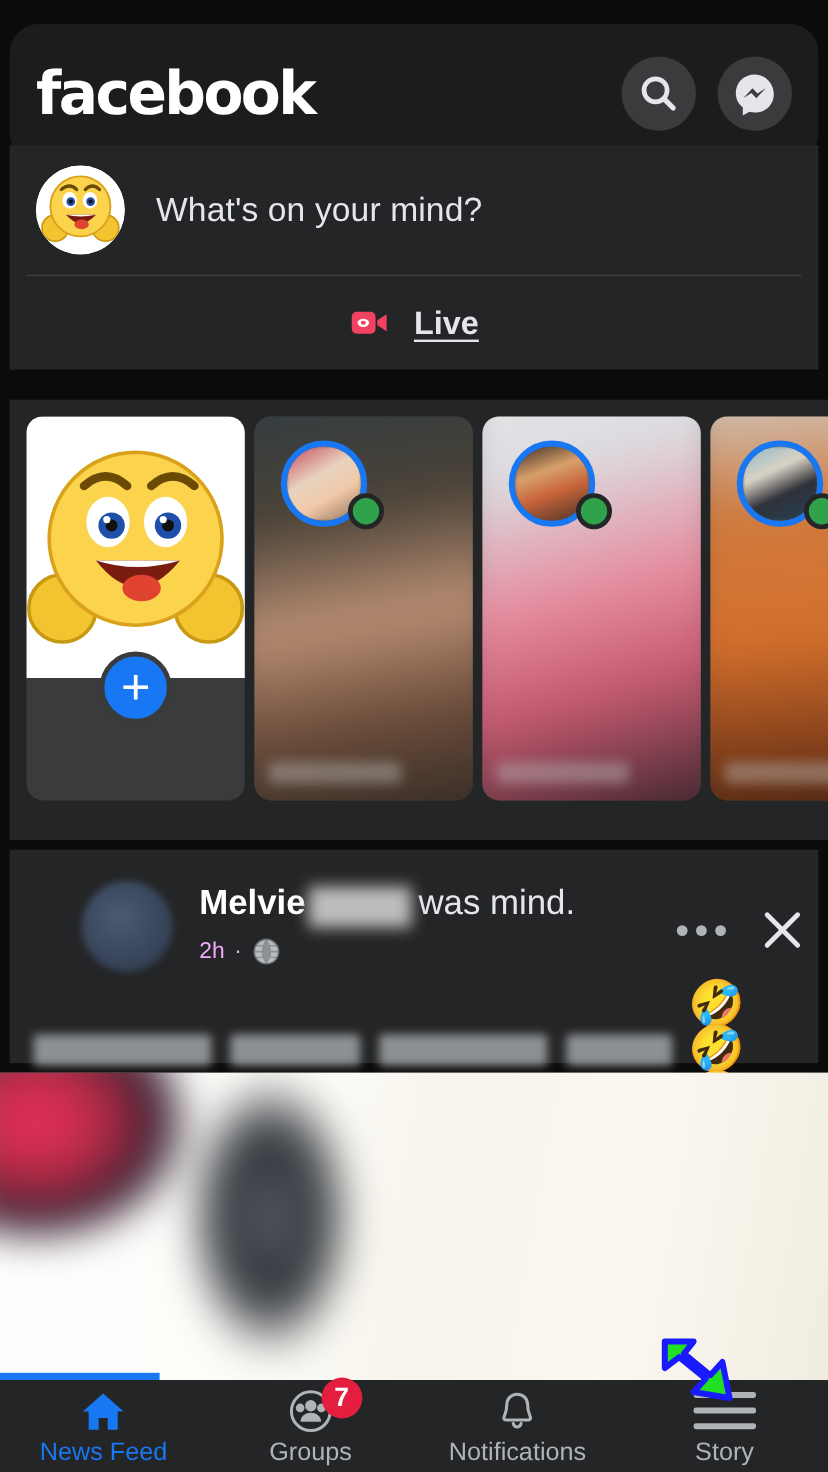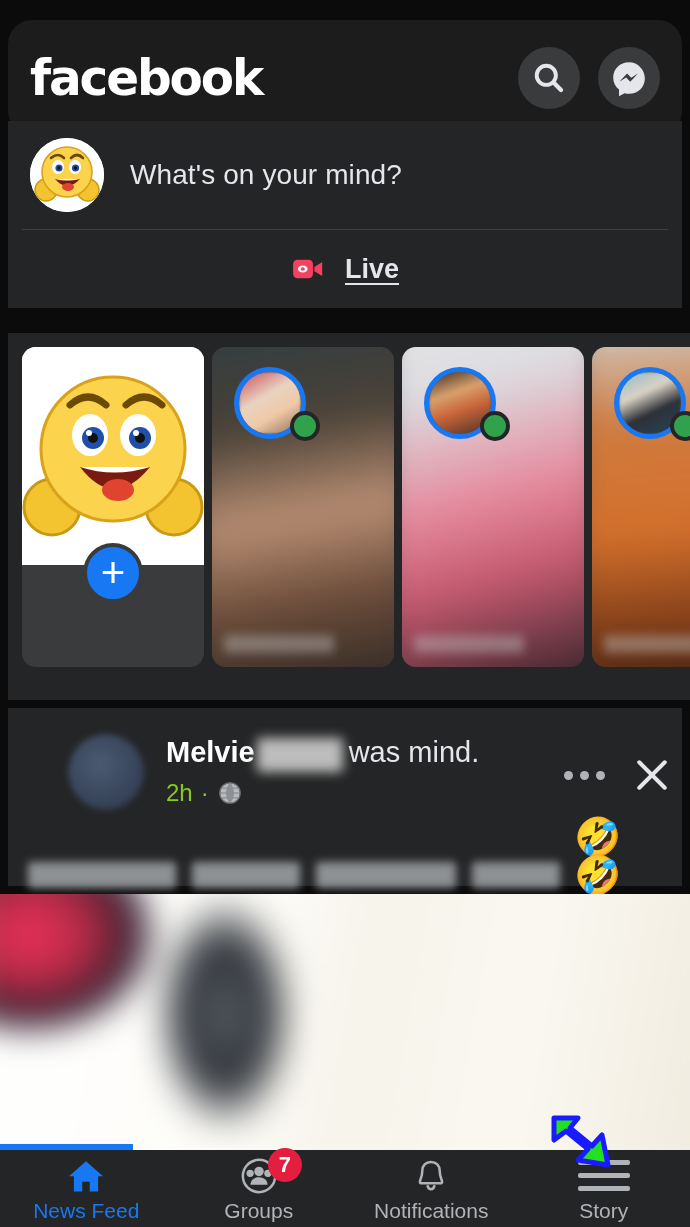--- a/index.html
+++ b/index.html
@@ -118,21 +118,21 @@
   }
   .post-meta{margin-left:22px;flex:1;min-width:0;}
   .post-title-row{display:flex;align-items:center;font-size:29px;color:#e4e6eb;line-height:1.1;}
   .post-name{font-weight:bold;color:#ffffff;}
   .name-blur{
     display:inline-block;width:86px;height:34px;margin:0 6px -4px 2px;
     background:#bdbdbd;filter:blur(6px);border-radius:2px;
   }
   .post-sub{
     display:flex;align-items:center;gap:8px;margin-top:10px;
-    color:#84cc16;font-size:24px;
+    color:#f0abfc;font-size:19px;
   }
   .globe{width:26px;height:26px;display:inline-block;}
   .post-ctrls{display:flex;align-items:center;gap:28px;padding-top:6px;}
   .dots{display:flex;gap:7px;}
   .dots i{width:9px;height:9px;border-radius:50%;background:#b0b3b8;display:block;}
   .xbtn{width:38px;height:38px;position:relative;}
   .xbtn::before,.xbtn::after{
     content:"";position:absolute;left:50%;top:50%;width:40px;height:4px;
     background:#e4e6eb;border-radius:2px;
   }

